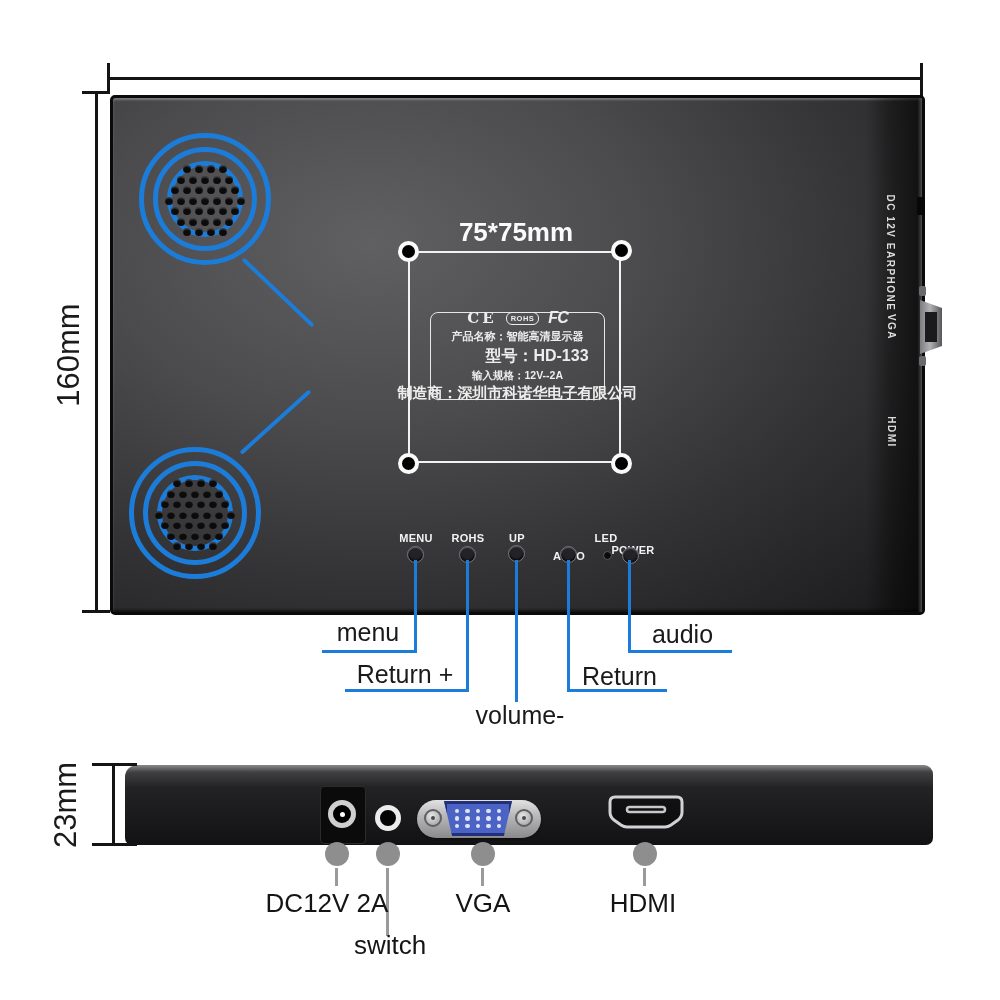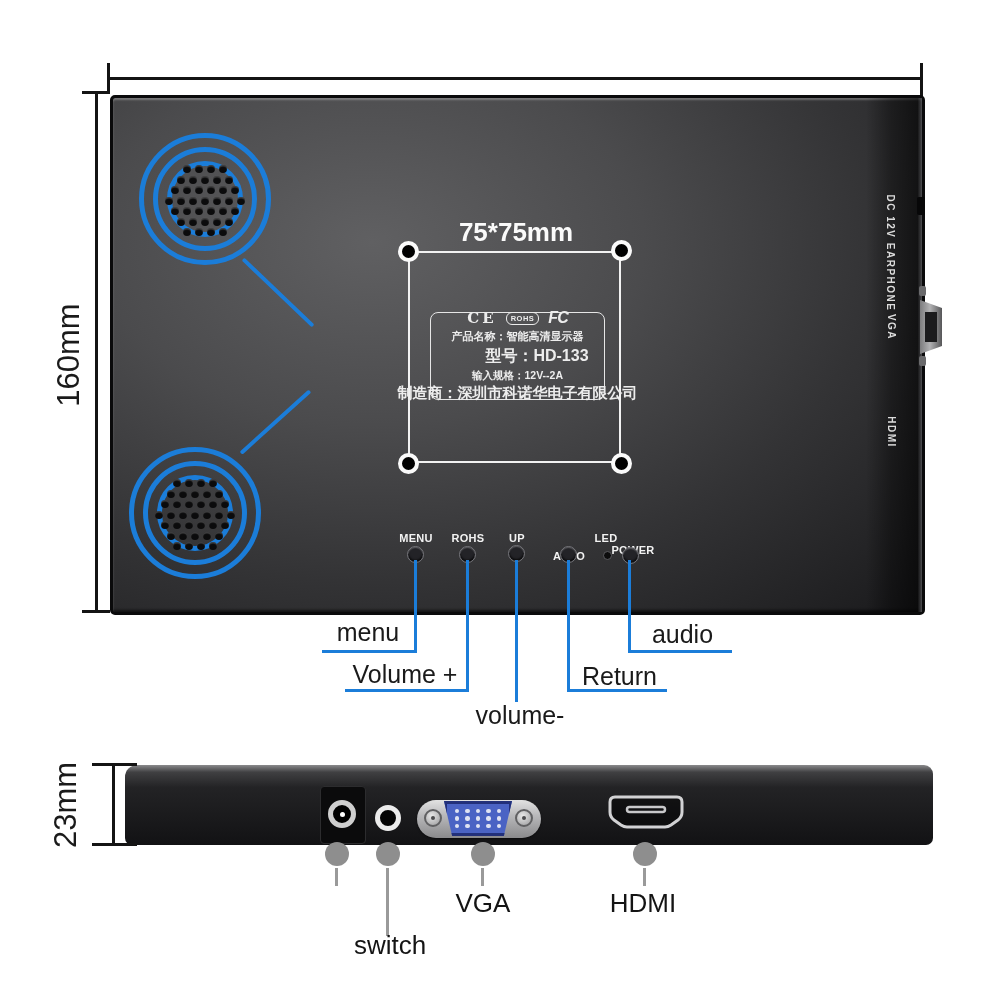--- a/index.html
+++ b/index.html
@@ -274,21 +274,21 @@
   <div class="btn-circle" style="left:622px;top:547px;"></div>
 
   <div class="stem" style="left:414px;top:560px;height:93px;"></div>
   <div class="stem" style="left:466px;top:560px;height:132px;"></div>
   <div class="stem" style="left:515px;top:560px;height:142px;"></div>
   <div class="stem" style="left:567px;top:560px;height:132px;"></div>
   <div class="stem" style="left:628px;top:560px;height:93px;"></div>
 
   <div class="callout-text" style="left:322px;top:618px;width:92px;">menu</div>
   <div class="callout-underline" style="left:322px;top:650px;width:95px;"></div>
-  <div class="callout-text" style="left:345px;top:660px;width:120px;">Volume +</div>
+  <div class="callout-text" style="left:345px;top:660px;width:120px;">Return +</div>
   <div class="callout-underline" style="left:345px;top:689px;width:124px;"></div>
   <div class="callout-text" style="left:460px;top:701px;width:120px;">volume-</div>
   <div class="callout-text" style="left:572px;top:662px;width:95px;">Return</div>
   <div class="callout-underline" style="left:567px;top:689px;width:100px;"></div>
   <div class="callout-text" style="left:633px;top:620px;width:99px;">audio</div>
   <div class="callout-underline" style="left:628px;top:650px;width:104px;"></div>
 
   <div id="side-body"></div>
 
   <div class="dim-line" style="left:112px;top:764px;width:3px;height:82px;"></div>
@@ -334,17 +334,18 @@
   </svg>
 
   <div class="port-dot" style="left:325px;top:842px;"></div>
   <div class="port-dot" style="left:376px;top:842px;"></div>
   <div class="port-dot" style="left:471px;top:842px;"></div>
   <div class="port-dot" style="left:633px;top:842px;"></div>
   <div class="port-line" style="left:335px;top:868px;height:18px;"></div>
   <div class="port-line" style="left:386px;top:868px;height:68px;"></div>
   <div class="port-line" style="left:481px;top:868px;height:18px;"></div>
   <div class="port-line" style="left:643px;top:868px;height:18px;"></div>
+  <div class="port-label" style="left:257px;top:888px;width:140px;">DC12V 2A</div>
   <div class="port-label" style="left:330px;top:930px;width:120px;">switch</div>
   <div class="port-label" style="left:423px;top:888px;width:120px;">VGA</div>
   <div class="port-label" style="left:583px;top:888px;width:120px;">HDMI</div>
 
 </div>
 
 </body></html>

